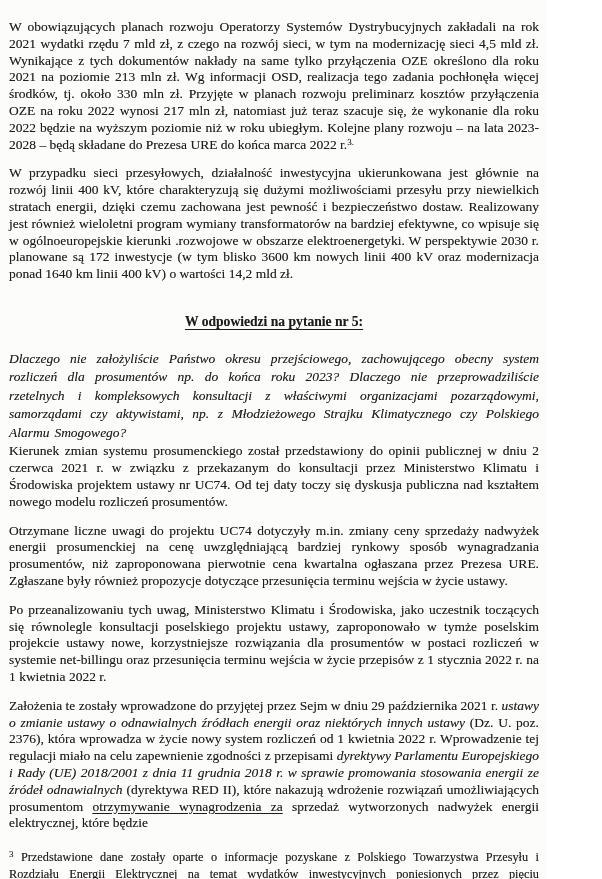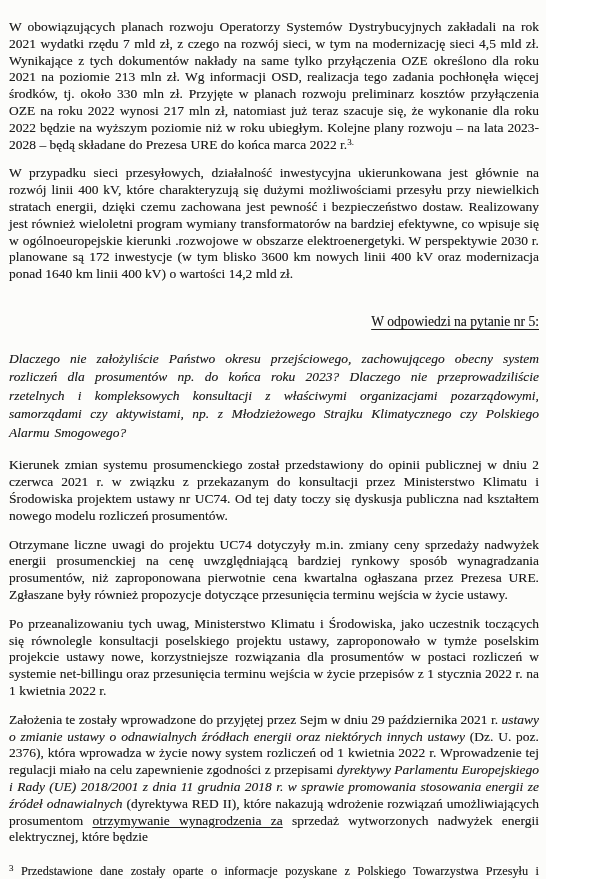--- a/index.html
+++ b/index.html
@@ -12,32 +12,32 @@
     color: #1d1d1d;
     font-family: "Liberation Serif", "DejaVu Serif", serif;
     font-size: 13.5px;
     line-height: 16.8px;
     text-align: justify;
     text-shadow: 0 0 0.4px rgba(35,35,35,0.45);
   }
   .para { margin: 0 0 12px 0; }
   .section-heading {
     font-size: 13.6px;
-    font-weight: 400;
+    font-weight: 700;
     line-height: 17px;
     text-decoration: underline;
     text-underline-offset: 3px;
     margin: 30px 0 20px 0;
-    text-align: right;
+    text-align: center;
   }
   .question {
     font-style: italic;
     line-height: 18.5px;
     word-spacing: 1.5px;
-    margin-bottom: 15px;
+    margin-bottom: 1px;
   }
   .i { font-style: italic; }
   .u { text-decoration: underline; text-underline-offset: 2px; }
   sup { font-size: 9px; line-height: 0; vertical-align: 4.5px; }
   .footnote {
     margin-top: 17px;
     font-size: 12.3px;
     line-height: 16.5px;
   }
 </style>

